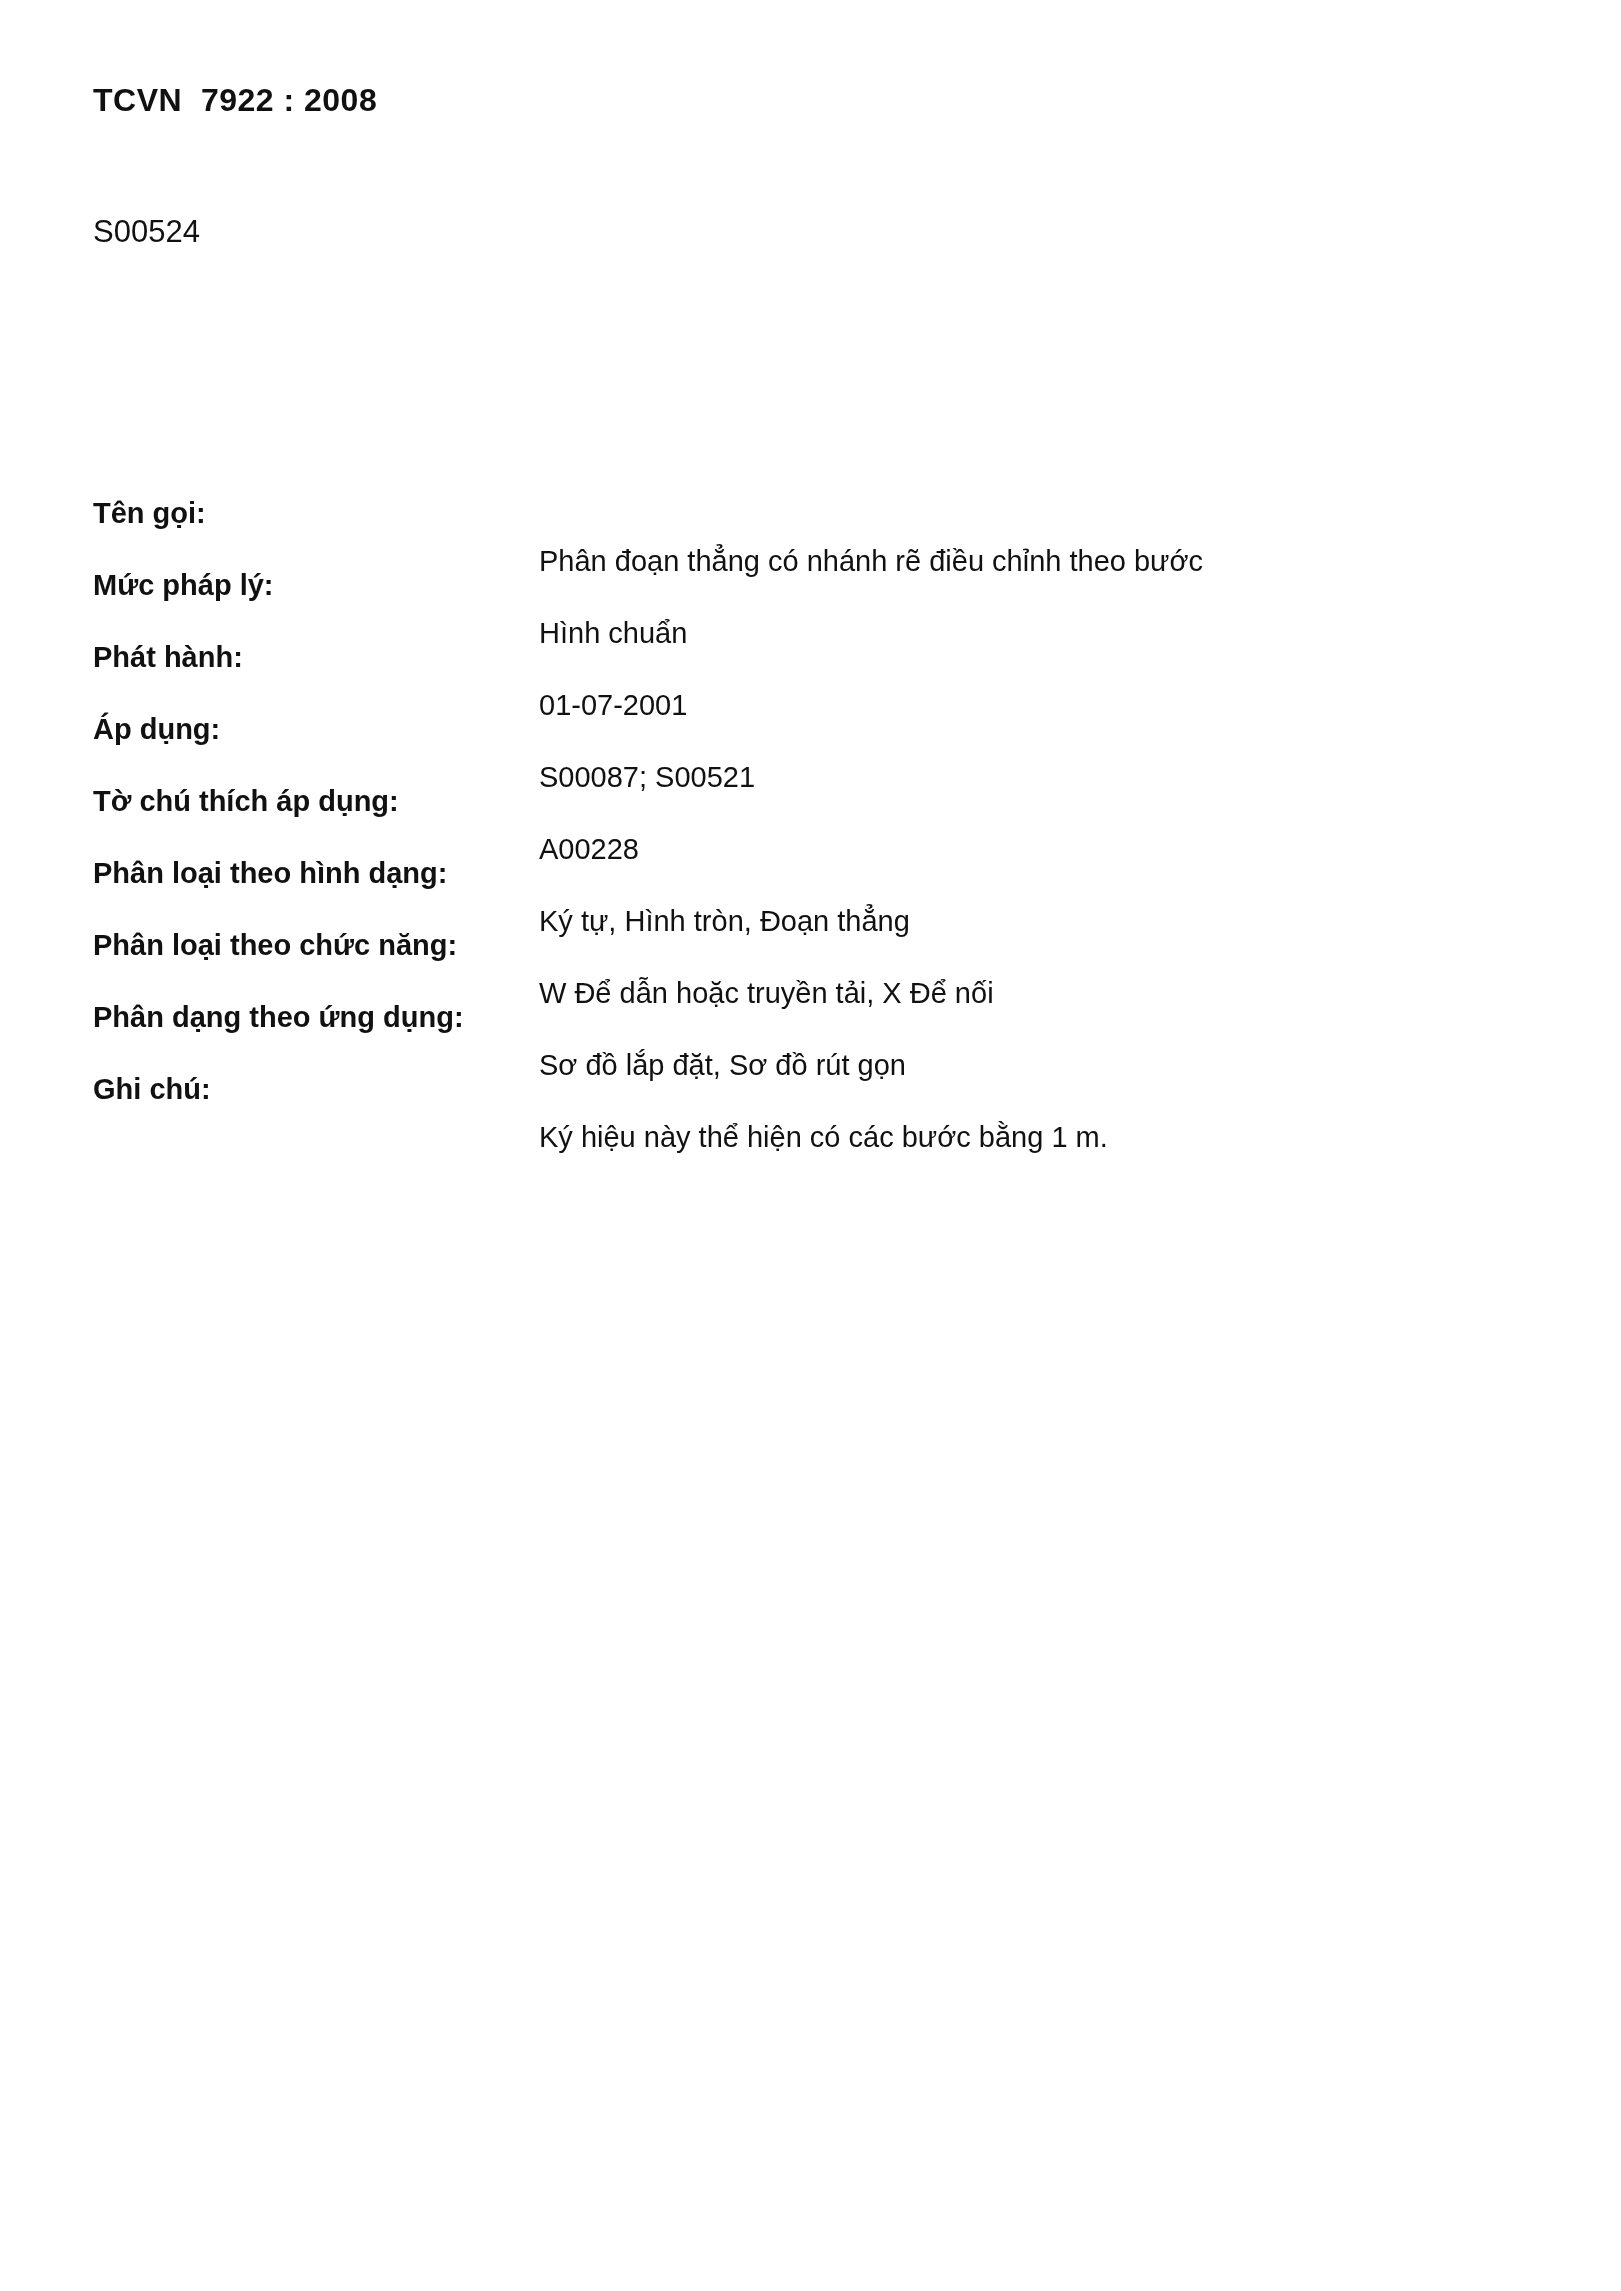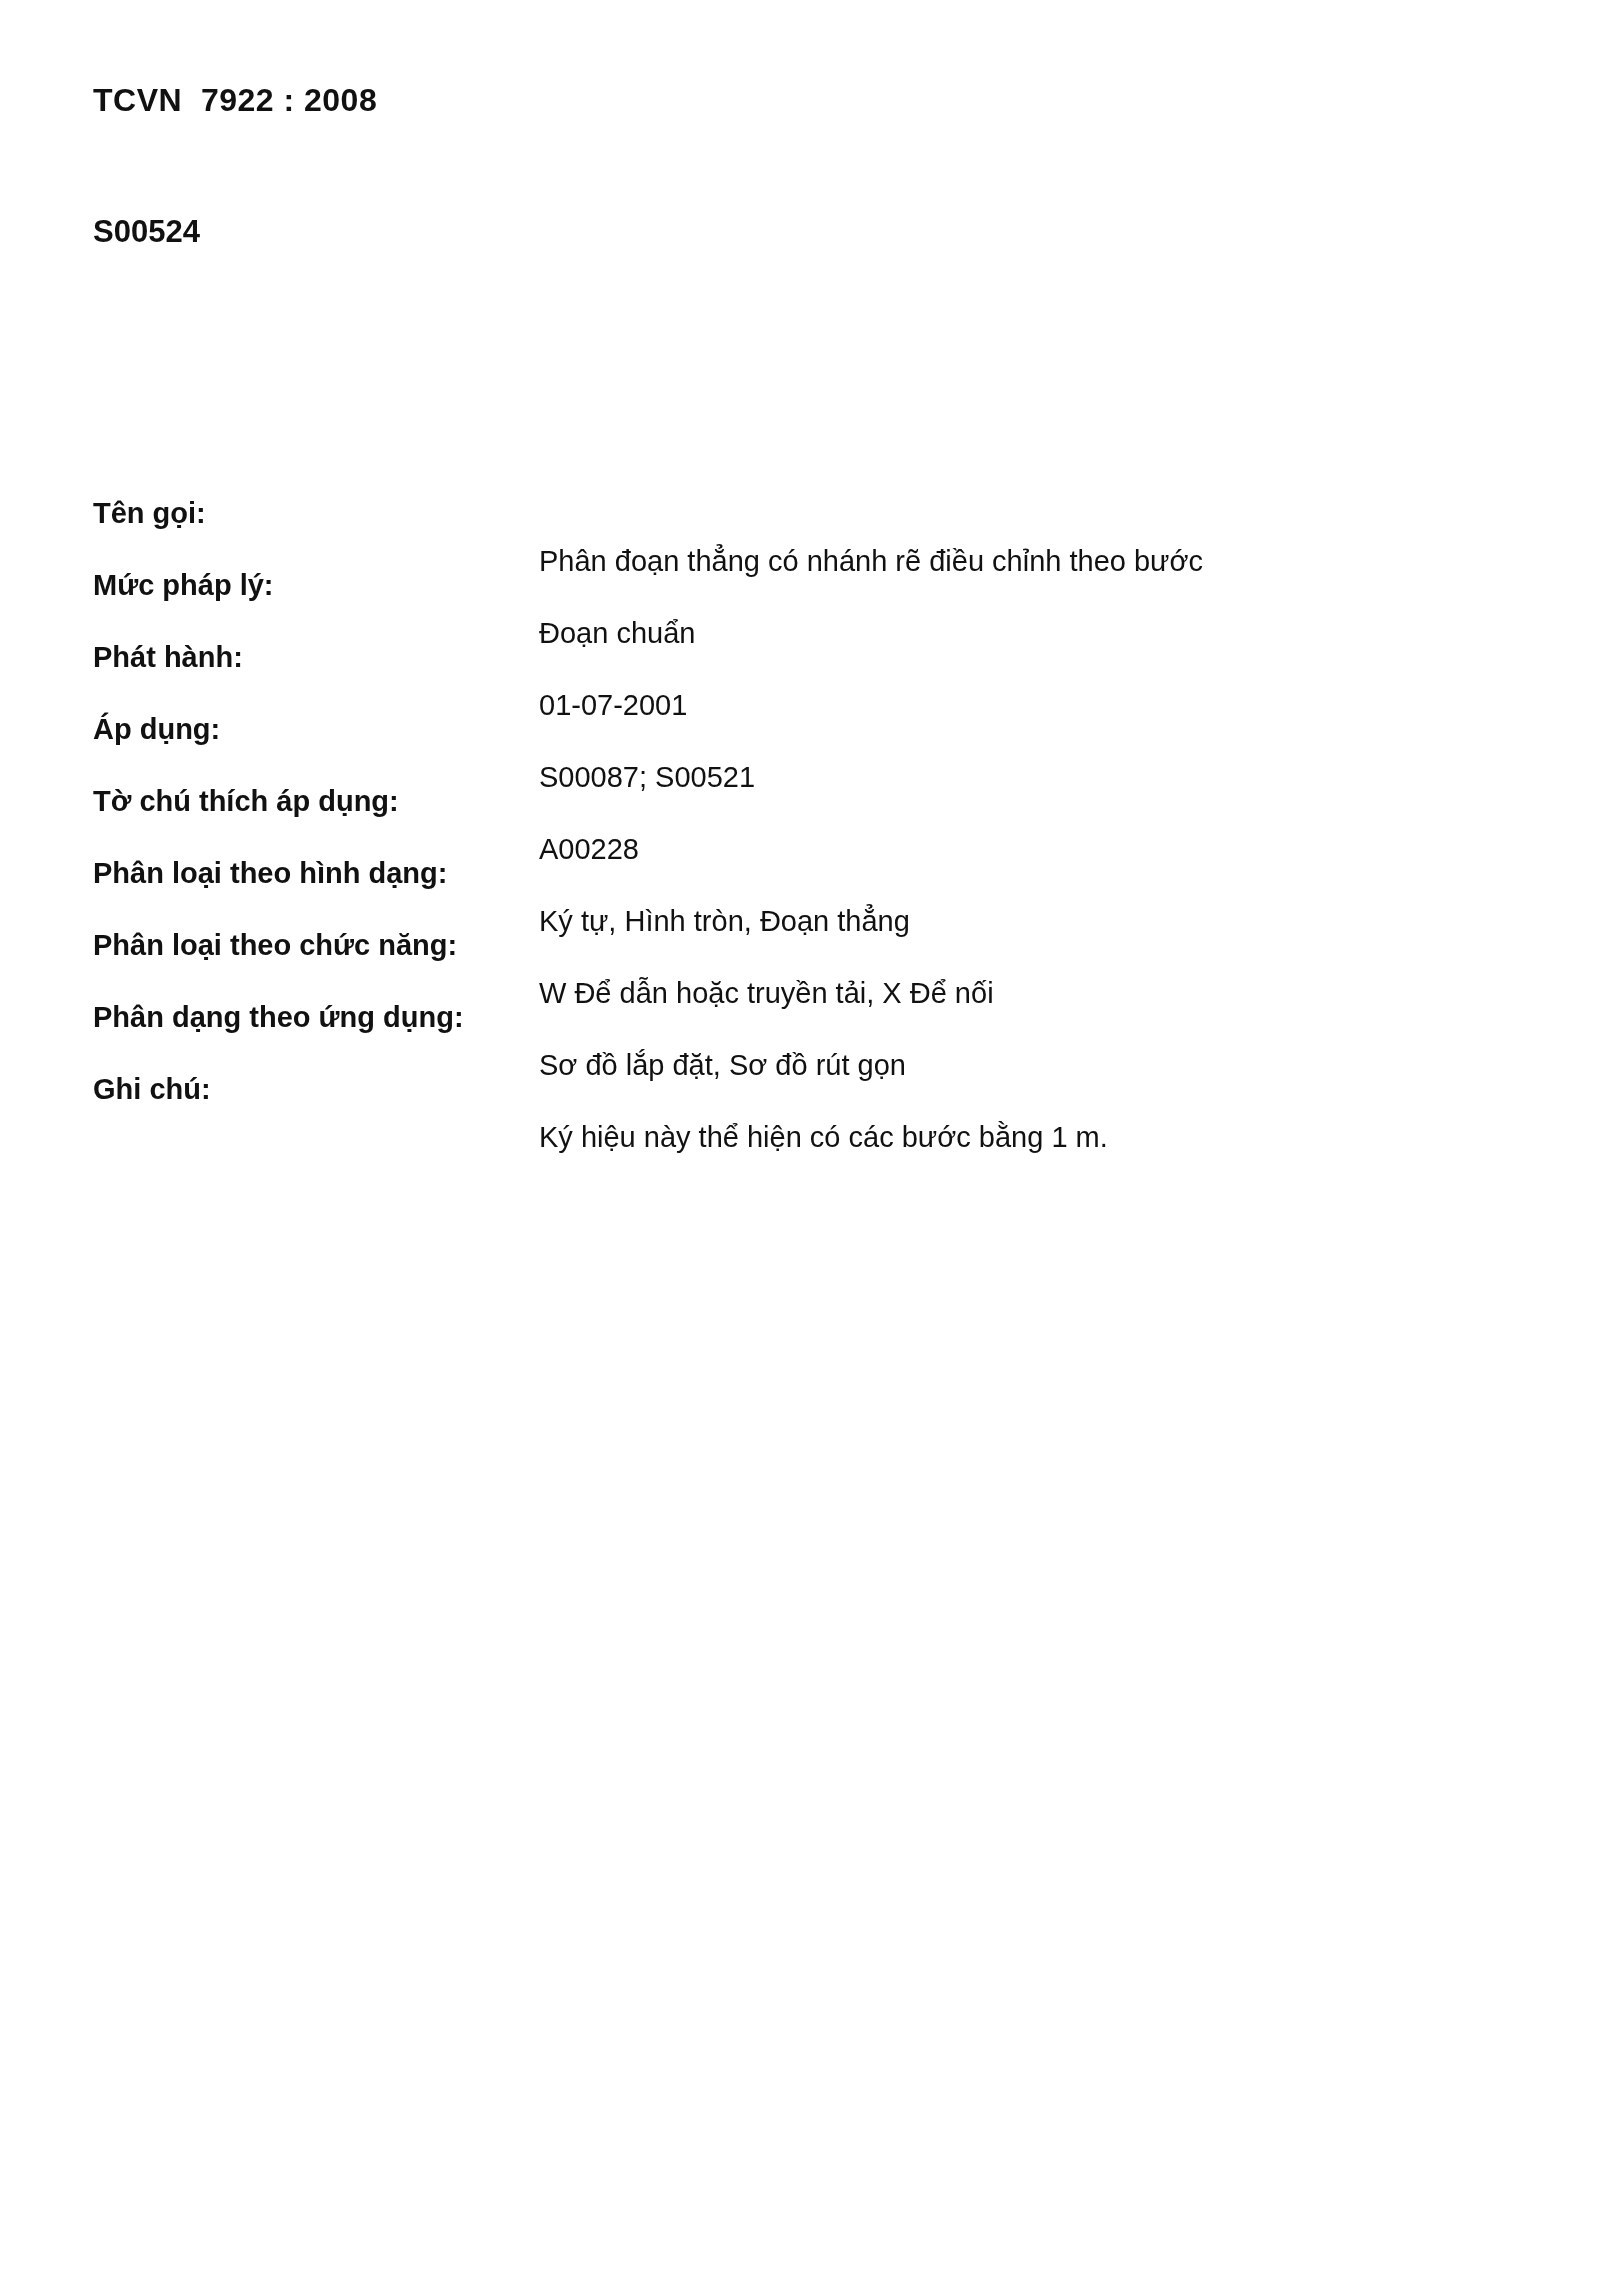--- a/index.html
+++ b/index.html
@@ -14,21 +14,21 @@
     font-family:"Liberation Sans","DejaVu Sans",sans-serif;
     overflow:hidden;
   }
   .header-title {
     position:absolute; left:93px; top:82px;
     font-size:32px; font-weight:bold; letter-spacing:0.5px;
     white-space:pre;
   }
   .symbol-id {
     position:absolute; left:93px; top:214px;
-    font-size:31px; font-weight:bold;
+    font-size:31px; font-weight:normal;
   }
   .diagram {
     position:absolute; left:529px; top:196px;
     width:431px; height:274px;
   }
   .diagram svg { display:block; width:431px; height:274px; }
   .diagram text {
     font-family:"Liberation Sans","DejaVu Sans",sans-serif;
     font-size:50px; fill:#2b2b2b;
   }
@@ -63,21 +63,21 @@
   <div class="symbol-id">S00524</div>
 
 
   <div class="fields">
     <div class="field-row">
       <div class="field-label">Tên gọi:</div>
       <div class="field-value">Phân đoạn thẳng có nhánh rẽ điều chỉnh theo bước</div>
     </div>
     <div class="field-row">
       <div class="field-label">Mức pháp lý:</div>
-      <div class="field-value">Đoạn chuẩn</div>
+      <div class="field-value">Hình chuẩn</div>
     </div>
     <div class="field-row">
       <div class="field-label">Phát hành:</div>
       <div class="field-value">01-07-2001</div>
     </div>
     <div class="field-row">
       <div class="field-label">Áp dụng:</div>
       <div class="field-value">S00087; S00521</div>
     </div>
     <div class="field-row">

